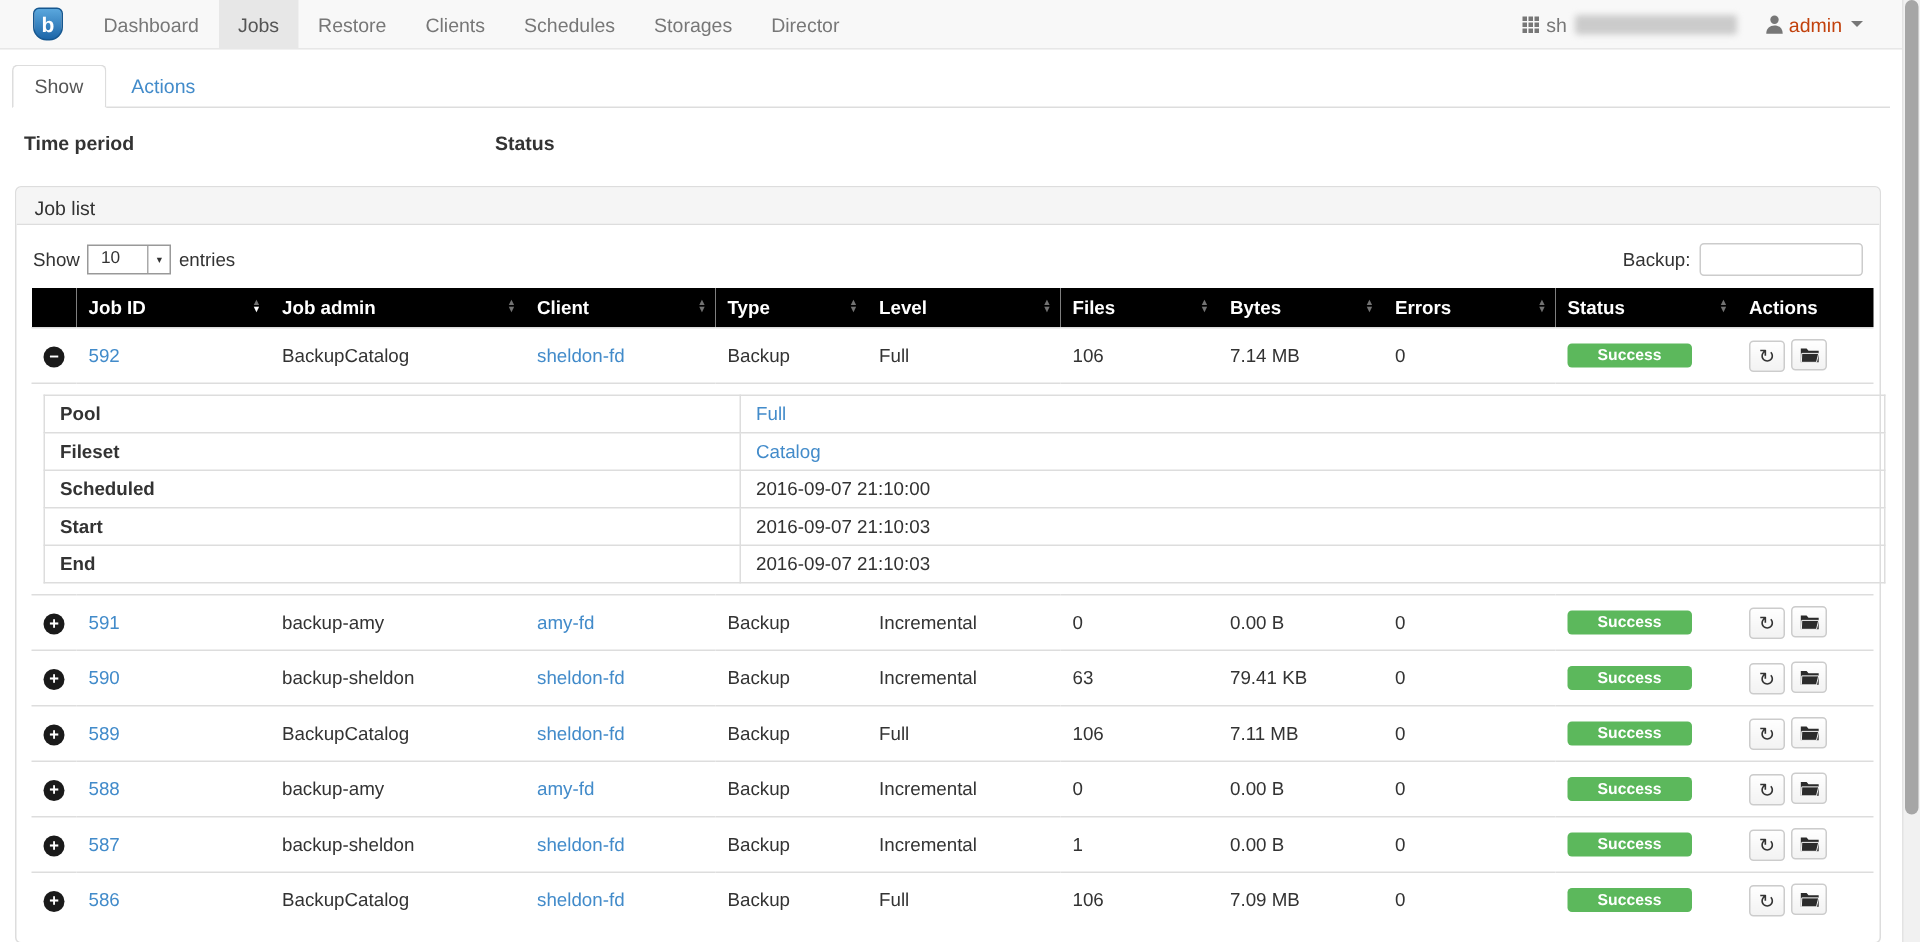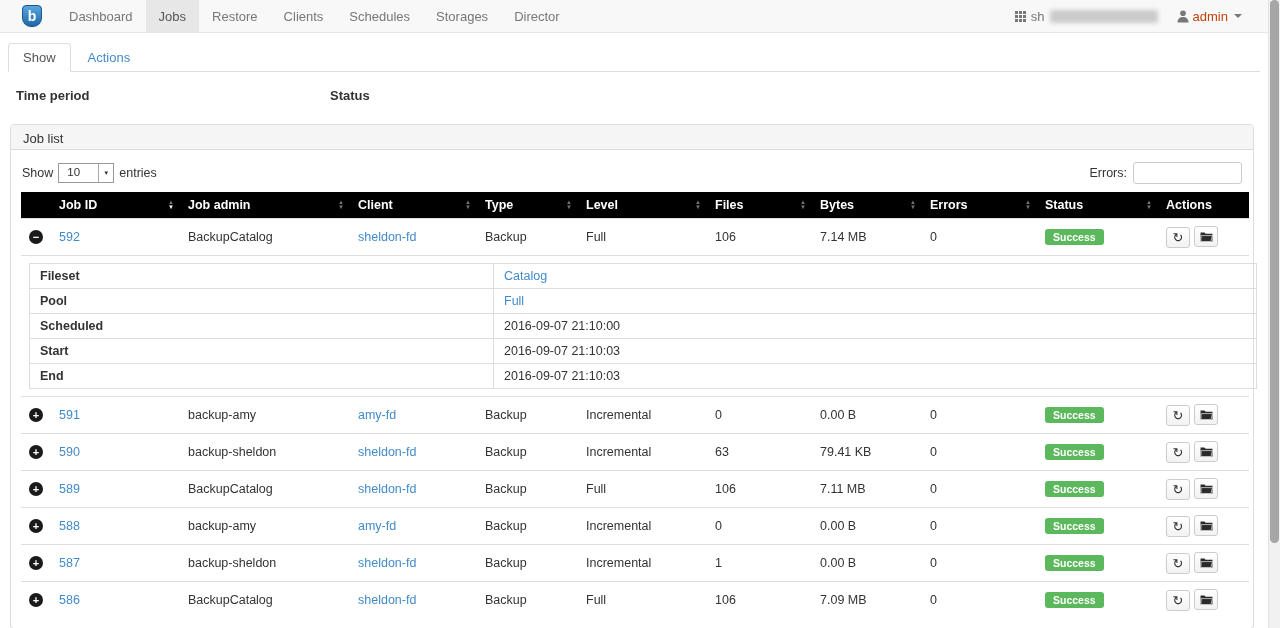--- a/index.html
+++ b/index.html
@@ -72,21 +72,21 @@
   table.jobs tbody tr { border-top:1px solid #ddd; }
   .sort { position:absolute; right:6px; top:50%; transform:translateY(-50%);
     display:flex; flex-direction:column; line-height:5px; font-size:6px; color:rgba(255,255,255,.45); }
   .sort i { font-style:normal; }
   .sort.desc .dn { color:#fff; }
   a.lnk { color:#428bca; text-decoration:none; cursor:pointer; }
   .expander { display:inline-flex; width:14px; height:14px; border-radius:50%; background:#1a1a1a;
     color:#fff; align-items:center; justify-content:center; font-size:11px; line-height:14px;
     cursor:pointer; font-weight:bold; }
   .badge-success { display:inline-block; background:#5cb85c; color:#fff; font-size:10.5px;
-    font-weight:bold; padding:2px 8px; border-radius:3px; }
+    font-weight:bold; padding:2px 20px; border-radius:3px; }
   .btn-xs { display:inline-flex; align-items:center; justify-content:center; width:24px; height:21px;
     border:1px solid #ccc; border-radius:3px; background:linear-gradient(#fff,#f2f2f2);
     cursor:pointer; margin-right:1px; font-size:13px; color:#333; padding:0; }
   .btn-xs svg { display:block; }
 
   
   td.detail-cell { padding:6px 0 17px 0; }
   table.detail { width:1228px; border-collapse:collapse; table-layout:fixed; }
   table.detail td { border:1px solid #ddd; font-size:12.5px; padding:5px 10px; }
   table.detail td.dlabel { width:464px; font-weight:bold; }
@@ -159,21 +159,21 @@
       <div class="controls">
         <div class="length-wrap">
           <span>Show</span>
           <span class="length-select">
             <span class="val">10</span>
             <span class="arrow">▾</span>
           </span>
           <span>entries</span>
         </div>
         <div class="search-wrap">
-          <span>Errors:</span>
+          <span>Backup:</span>
           <input class="search-input" type="text" value="" style="">
         </div>
       </div>
 
       <table class="jobs">
         <colgroup>
           <col style="width:30px">
             <col style="width:129px">
             <col style="width:170px">
             <col style="width:127px">
@@ -260,26 +260,26 @@
           <path d="M1.2 5 h12.3 l-1.6 6.5 h-11 z" fill="#2b2b2b" stroke="#fff" stroke-width="0.7"></path>
         </svg>
       </button>
     </td>
   </tr>
             <tr>
     <td class="detail-cell" colspan="11">
       <table class="detail">
         <tbody>
                     <tr>
+          <td class="dlabel">Pool</td>
+          <td><a class="lnk">Full</a></td>
+        </tr>
+        <tr>
           <td class="dlabel">Fileset</td>
           <td><a class="lnk">Catalog</a></td>
-        </tr>
-        <tr>
-          <td class="dlabel">Pool</td>
-          <td><a class="lnk">Full</a></td>
         </tr>
         <tr>
           <td class="dlabel">Scheduled</td>
           <td>2016-09-07 21:10:00</td>
         </tr>
         <tr>
           <td class="dlabel">Start</td>
           <td>2016-09-07 21:10:03</td>
         </tr>
         <tr>

